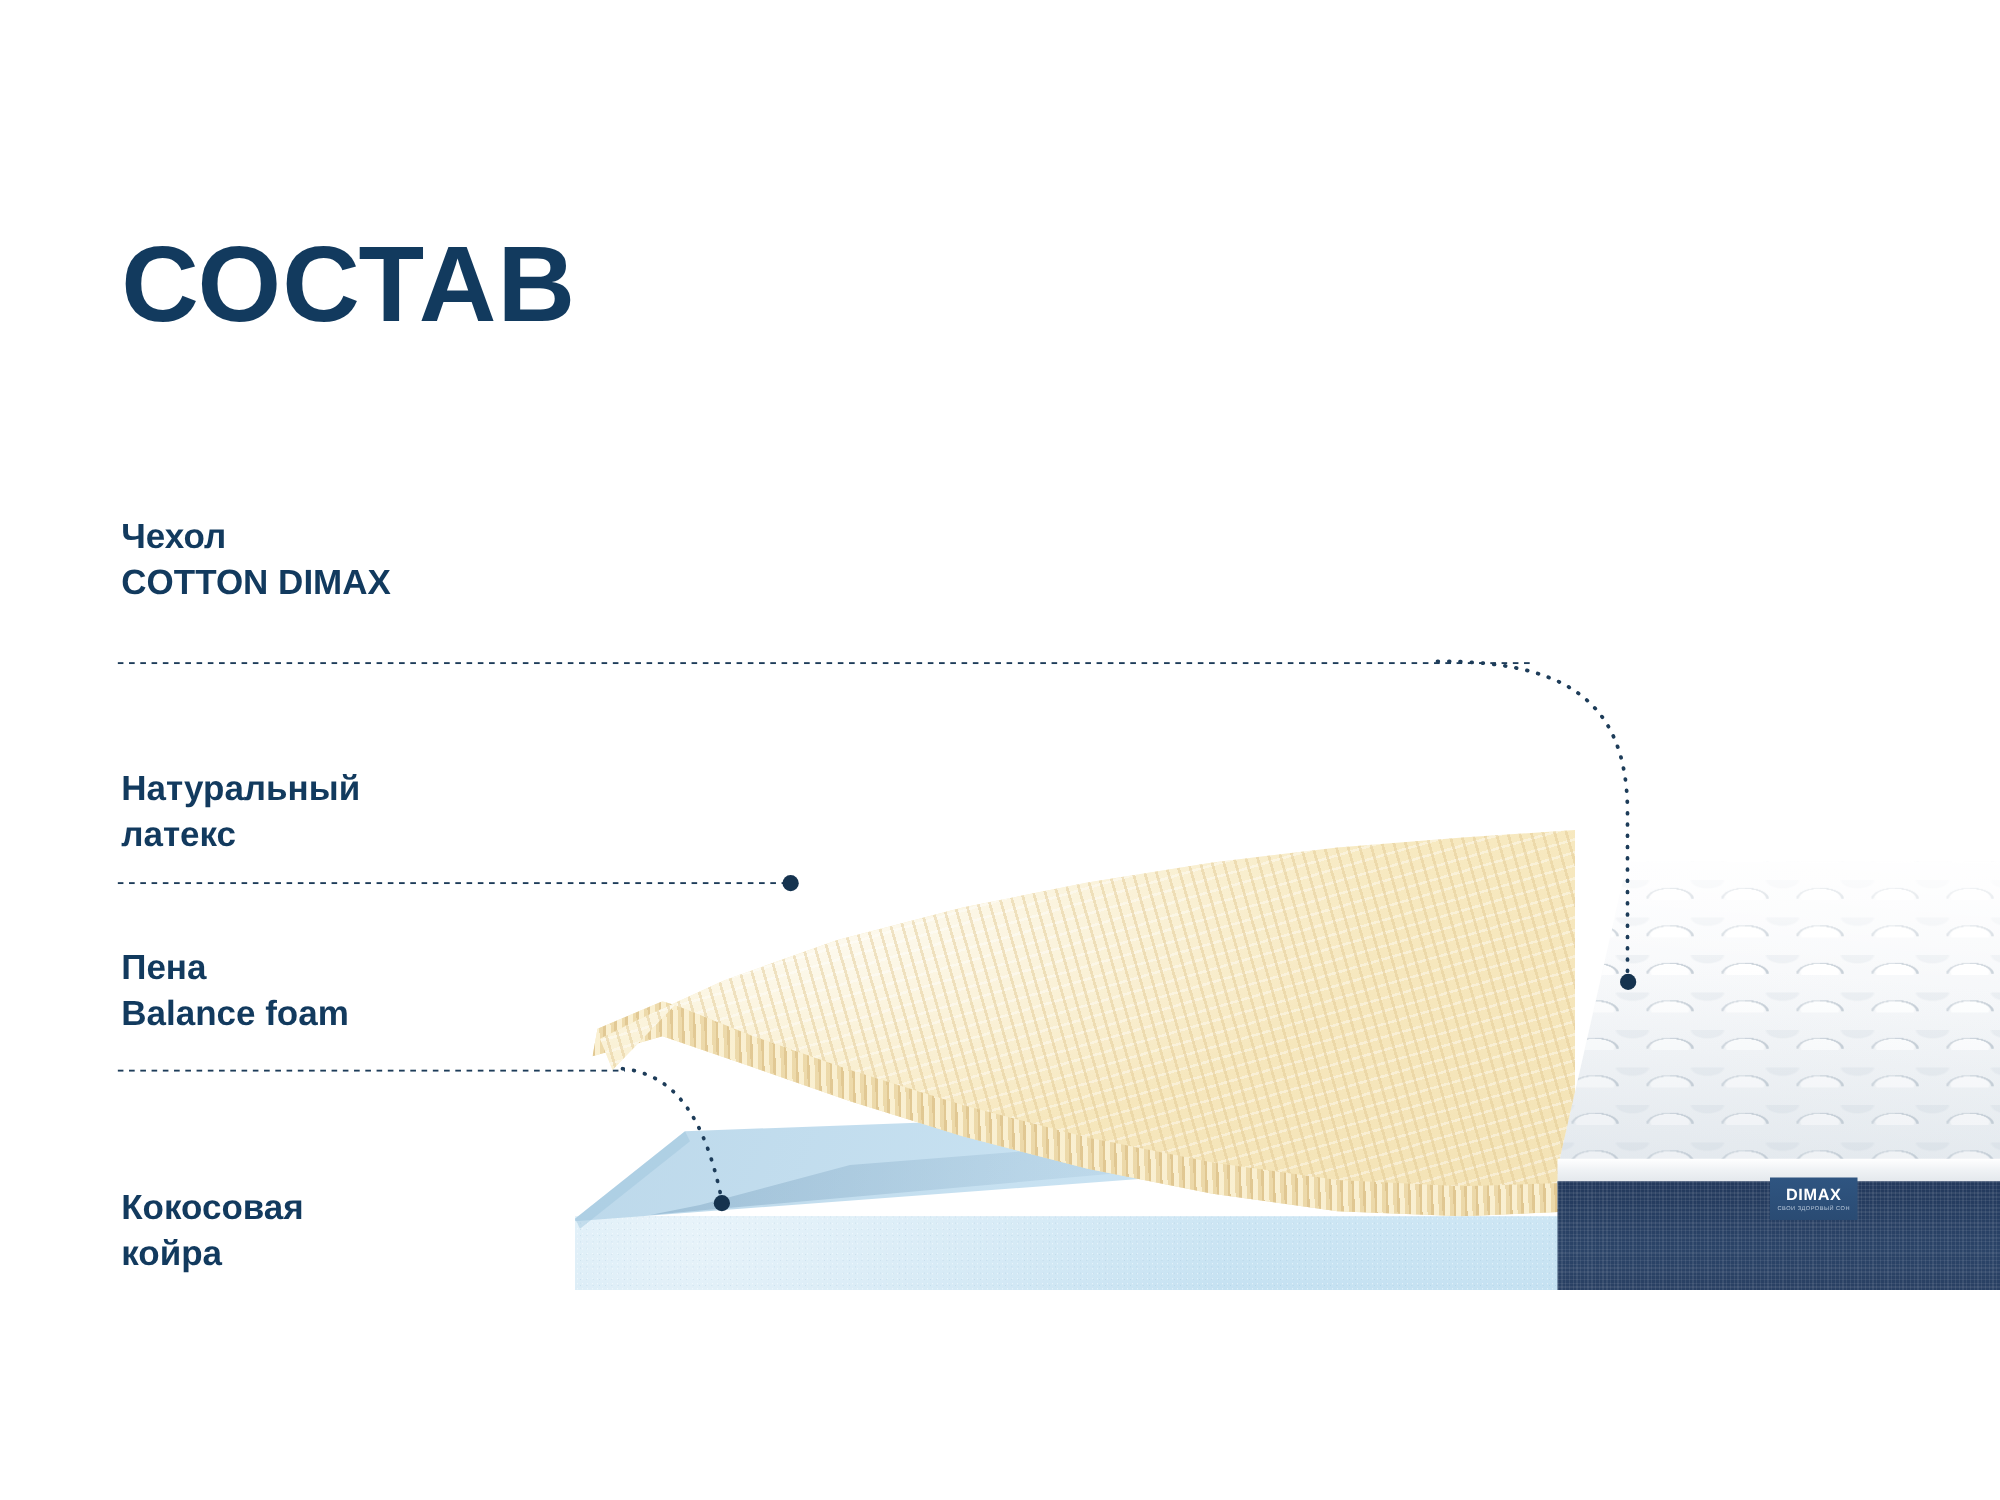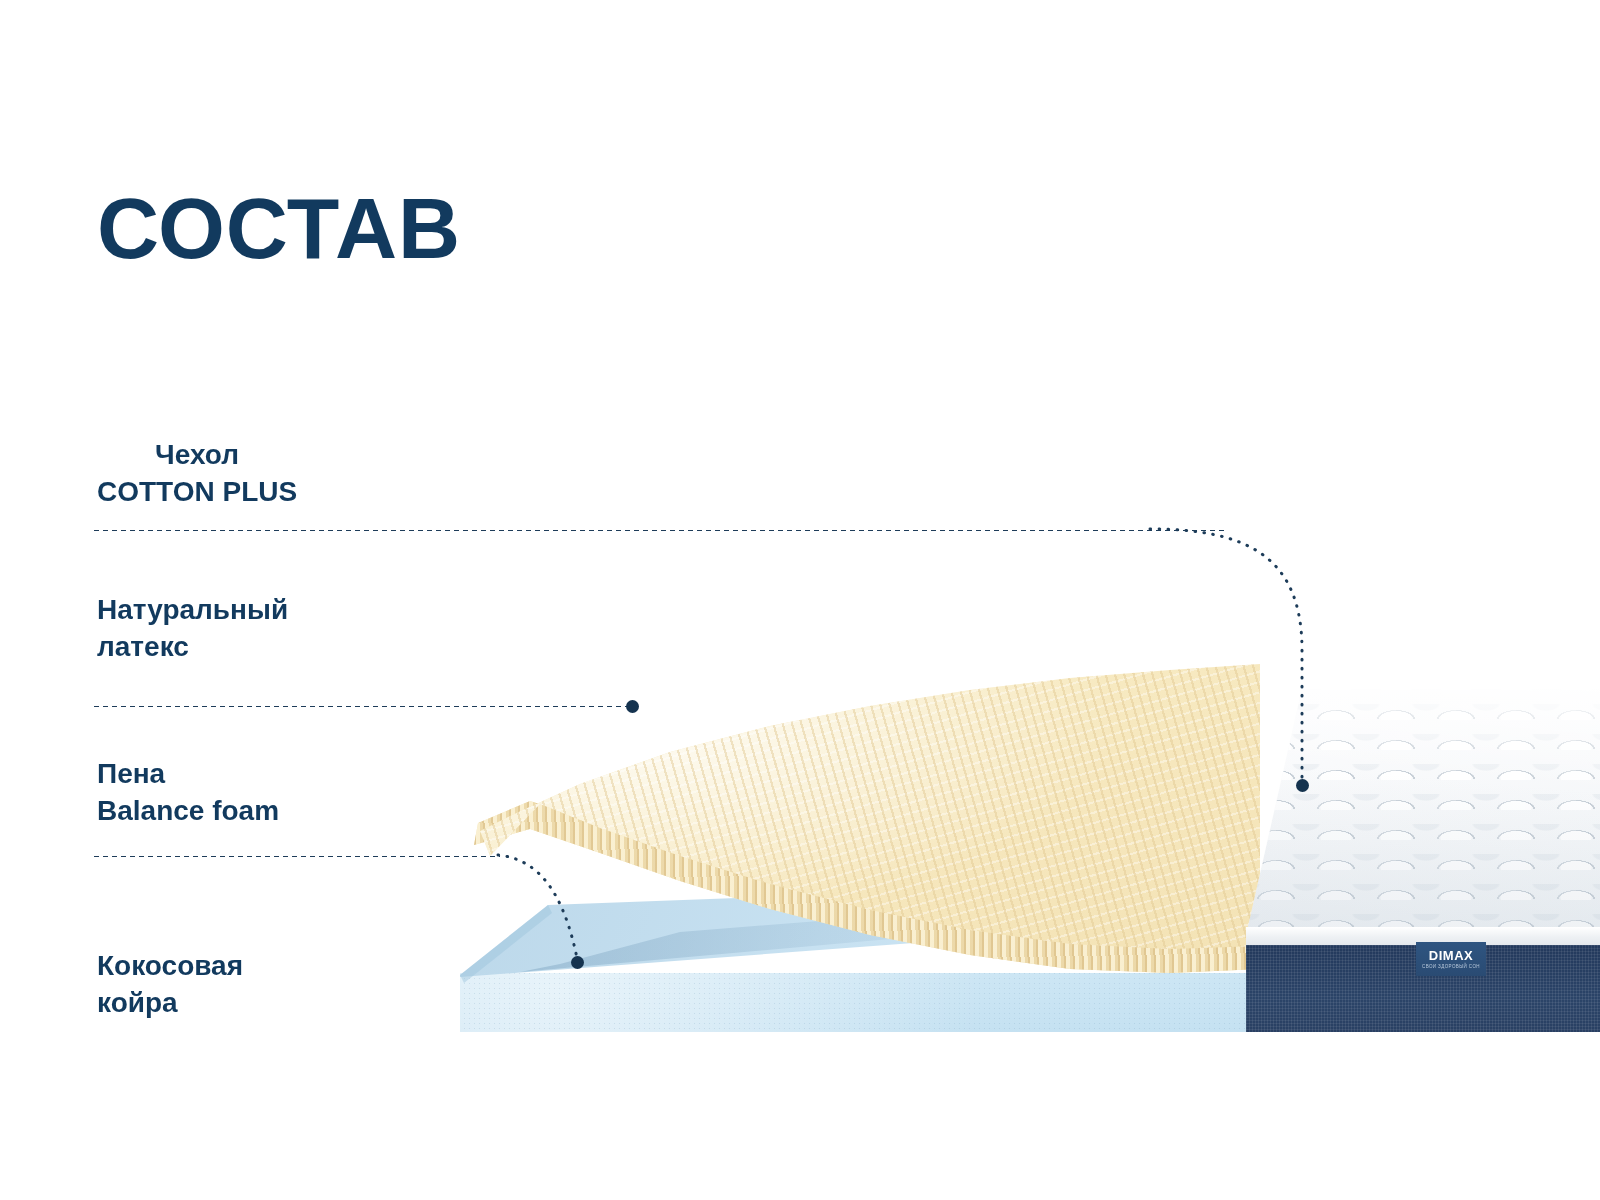--- a/index.html
+++ b/index.html
@@ -326,31 +326,31 @@
     <div id="cover-piping"></div>
     <div id="cover-side"></div>
     <div id="cover-bottom-piping"></div>
 
     <div id="dimax-tag">
       <span id="dimax-name">DIMAX</span>
       <span id="dimax-sub">СВОИ ЗДОРОВЫЙ СОН</span>
     </div>
   </div>
 
-  <div class="label-block" style="top:437px;text-align:center;">
+  <div class="label-block" style="top:411px;">
     <span class="ln">Чехол</span>
-    <span class="ln">COTTON PLUS</span>
+    <span class="ln">COTTON DIMAX</span>
   </div>
   <div class="leader-h" style="left:92px; top:529px; width:1136px;"></div>
   <svg class="leader-svg" style="left:1150px; top:470px;" width="190" height="330" viewBox="0 0 190 330">
     <path d="M 0 59 C 95 59, 152 85, 152 180 L 152 315"></path>
   </svg>
   <div class="endpoint-dot" style="left:1296px; top:779px;"></div>
 
-  <div class="label-block" style="top:592px;">
+  <div class="label-block" style="top:613px;">
     <span class="ln">Натуральный</span>
     <span class="ln">латекс</span>
   </div>
   <div class="leader-h" style="left:92px; top:705px; width:538px;"></div>
   <div class="endpoint-dot" style="left:626px; top:700px;"></div>
 
   <div class="label-block" style="top:756px;">
     <span class="ln">Пена</span>
     <span class="ln">Balance foam</span>
   </div>

